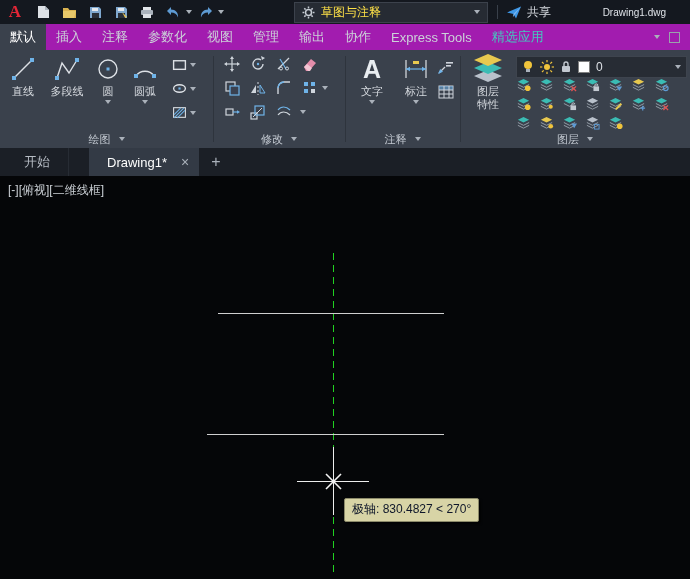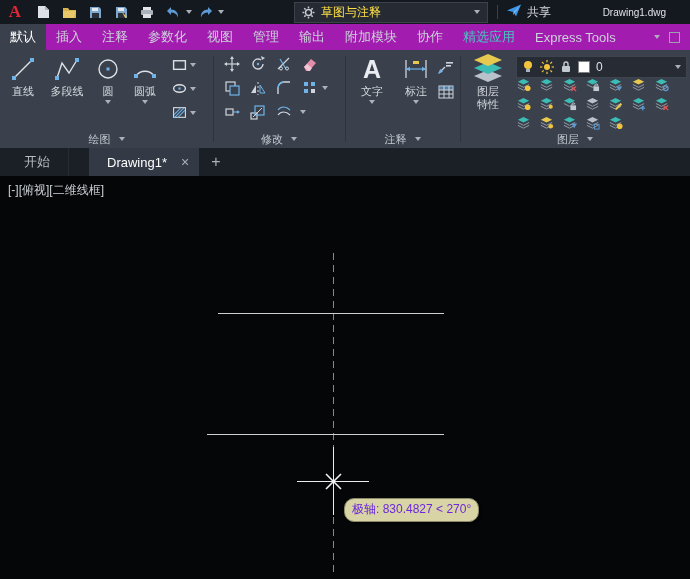--- a/index.html
+++ b/index.html
@@ -10,21 +10,21 @@
             display:flex;align-items:center;font-size:12px;color:#ccd1d8;}
   .logo{width:30px;height:24px;display:flex;align-items:center;justify-content:center;
         font-weight:bold;font-size:17px;color:#e32636;font-family:"Liberation Serif",serif;}
   .qbtn{height:22px;min-width:20px;padding:0 3px;display:flex;align-items:center;justify-content:center;}
   .dd{width:0;height:0;border-left:3px solid transparent;border-right:3px solid transparent;
       border-top:4px solid #aab1ba;display:inline-block;}
   .workspace{display:flex;align-items:center;gap:6px;height:19px;margin-left:70px;padding:0 7px;
              background:#262b33;border:1px solid #3c424c;width:178px;}
   .ws-label{flex:1;color:#fde047;}
   .divider{width:1px;height:14px;background:#39404a;margin:0 9px;}
-  .share{display:flex;gap:5px;color:#d4d8de;}
+  .share{display:flex;align-items:center;gap:5px;color:#d4d8de;}
   .doc-title{margin-left:auto;margin-right:24px;color:#dfe3e8;font-size:10px;}
   
   .tabbar{position:absolute;top:24px;left:0;width:100%;height:26px;background:#a21caf;
           display:flex;align-items:stretch;font-size:13px;color:#ccd2d9;}
   .rtab{display:flex;align-items:center;padding:0 10px;}
   .rtab.active{background:#3a414c;color:#fff;}
   .rtab.accent{color:#45c8be;}
   .tab-right{margin-left:auto;display:flex;align-items:center;gap:9px;padding-right:10px;}
   .panel-toggle{width:9px;height:9px;border:1px solid #9aa2ac;}
   
@@ -51,21 +51,21 @@
   .ftab{display:flex;align-items:center;padding:0 18px;color:#b6bcc4;}
   .ftab.start{margin-left:6px;border-right:1px solid #272c34;}
   .ftab.active{background:#333a45;color:#fdfdfd;margin-left:20px;padding-right:10px;}
   .ftab .close{margin-left:14px;color:#aab1ba;font-size:14px;line-height:14px;}
   .newtab{display:flex;align-items:center;padding:0 12px;color:#aab1ba;font-size:16px;}
   
   .canvas{position:absolute;top:176px;left:0;width:690px;height:403px;background:#050608;}
   .canvas svg{position:absolute;top:0;left:0;}
   .vplabel{position:absolute;left:8px;top:6px;font-size:12px;color:#ced3d8;}
   .tooltip{position:absolute;left:344px;top:322px;height:22px;background:#d8d4a6;
-           border:1px solid #8c8a6a;border-radius:10px;color:#6d28d9;font-size:12px;
+           border:1px solid #8c8a6a;border-radius:2px;color:#0f172a;font-size:12px;
            line-height:20px;padding:0 7px;white-space:nowrap;box-shadow:2px 2px 2px rgba(0,0,0,.55);}
 </style>
 </head>
 <body>
 
 <div id="app">
 
   <div class="titlebar">
     <div class="logo">
       <span>A</span>
@@ -147,24 +147,23 @@
   </div>
 
   <div class="tabbar">
     <div class="rtab active">默认</div>
     <div class="rtab">插入</div>
     <div class="rtab">注释</div>
     <div class="rtab">参数化</div>
     <div class="rtab">视图</div>
     <div class="rtab">管理</div>
     <div class="rtab">输出</div>
-    <div class="rtab">附加模块</div>
     <div class="rtab">协作</div>
+    <div class="rtab">Express Tools</div>
     <div class="rtab accent">精选应用</div>
-    <div class="rtab">Express Tools</div>
     <div class="tab-right">
       <span class="dd"></span>
       <span class="panel-toggle"></span>
     </div>
   </div>
 
   <div class="ribbon">
 
     <div class="bigbtn" style="left:44px;width:46px;">
       <span class="icon">

